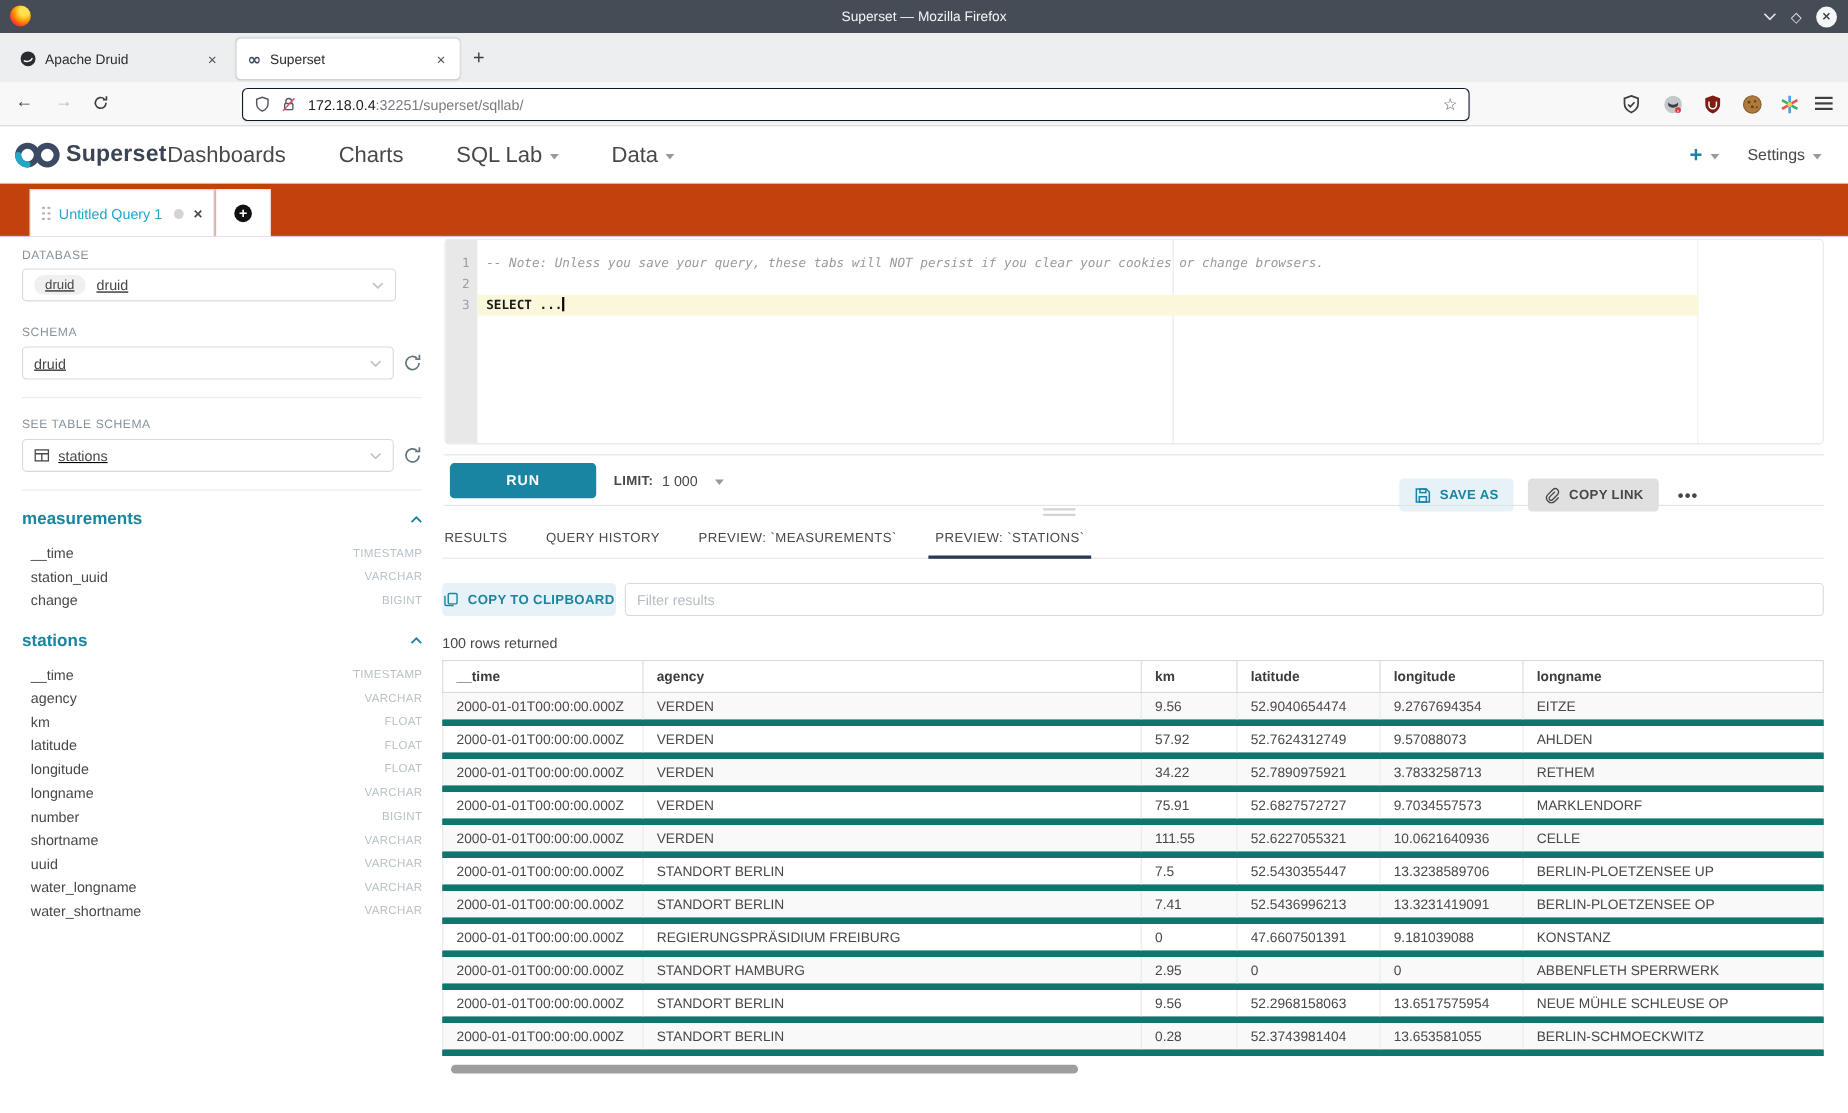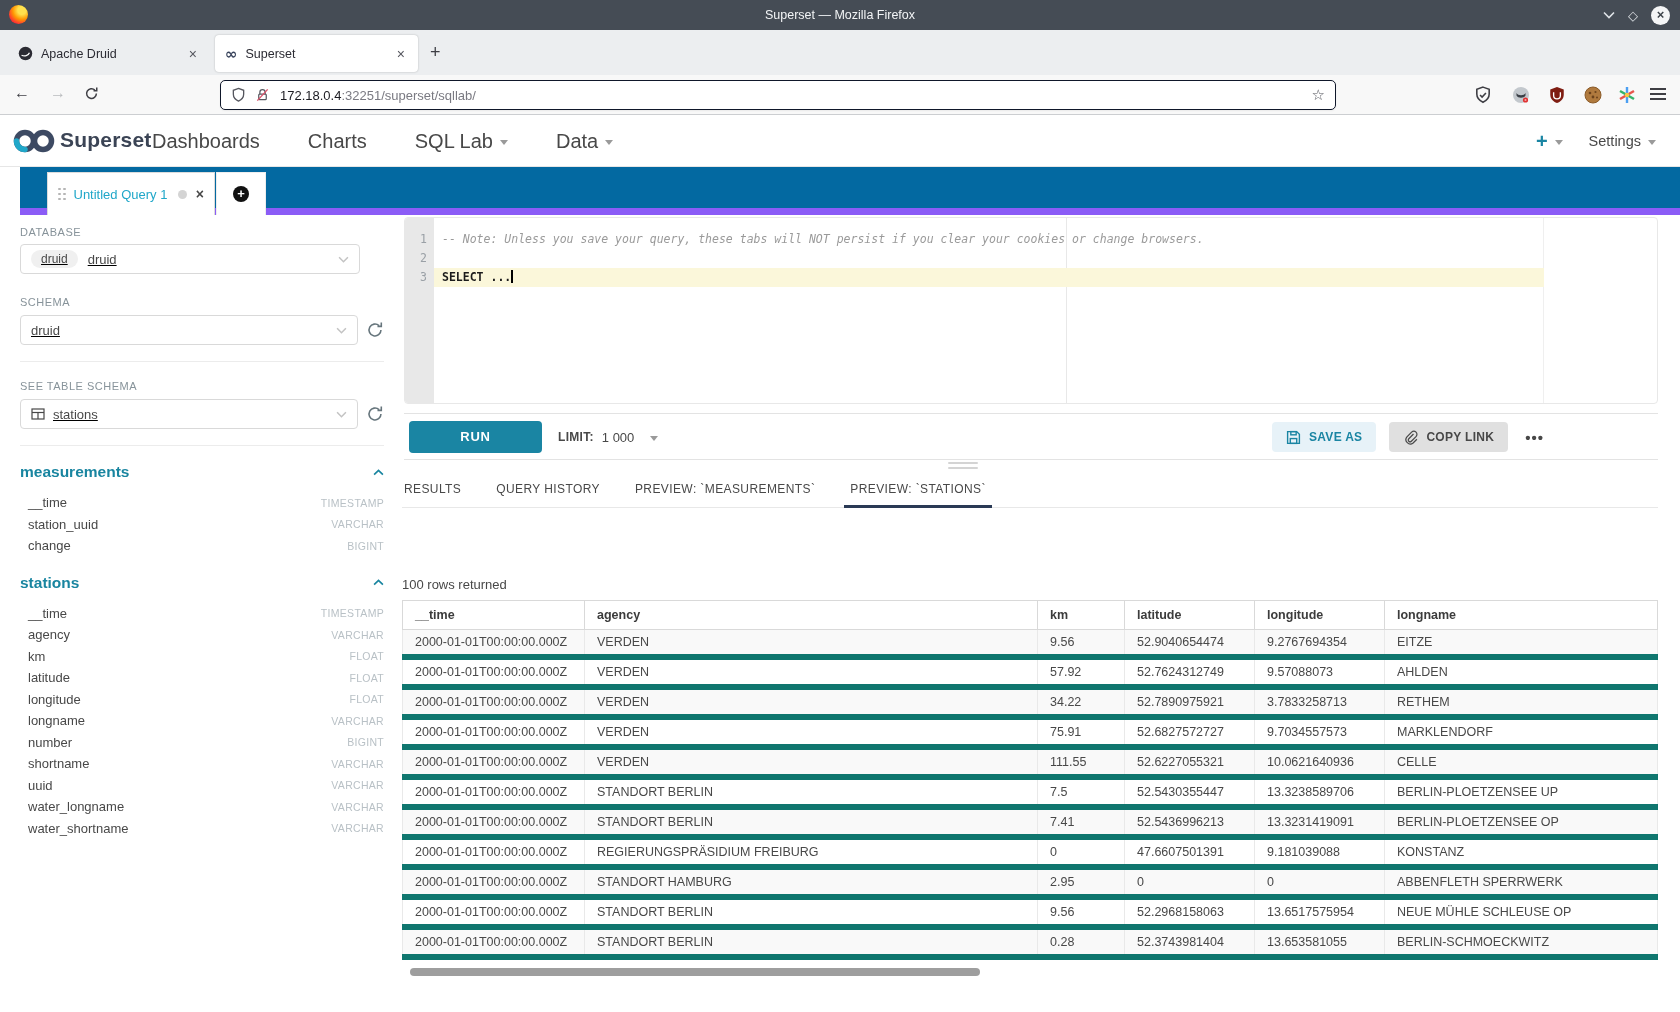--- a/index.html
+++ b/index.html
@@ -48,21 +48,21 @@
   .brand { position:absolute; left:60px; top:13px; font-size:21px; font-weight:bold; color:#3b4455; letter-spacing:.2px; }
   .nav-items { position:absolute; left:152px; top:0; height:52px; display:flex; align-items:center; }
   .nav-item { font-size:20px; color:#484848; margin-right:48px; display:flex; align-items:center; }
   .caret { width:0; height:0; border-left:4px solid transparent; border-right:4px solid transparent;
     border-top:5px solid #9a9a9a; margin-left:7px; margin-top:2px; }
   .nav-right { position:absolute; right:24px; top:0; height:52px; display:flex; align-items:center; gap:26px; }
   .plus-btn { display:flex; align-items:center; color:#1a85a3; font-size:20px; font-weight:bold; }
   .settings-btn { display:flex; align-items:center; font-size:14.5px; color:#484848; }
 
   
-  .querytabs { position:relative; height:48px; background:#0369a1; border-bottom:7px solid #8b5cf6;margin-left:20px; }
+  .querytabs { position:relative; height:48px; background:#c2410c; border-bottom:1px solid #8b5cf6; }
   .qtab { position:absolute; left:27px; top:5px; width:168px; height:43px; background:#fff;
     border:1px solid #dcdcdc; border-bottom:none; display:flex; align-items:center; padding:0 10px; }
   .drag-dots { display:grid; grid-template-columns:2.5px 2.5px; grid-gap:2.5px; margin-right:8px; }
   .drag-dots i { width:2.5px; height:2.5px; background:#b5b5b5; border-radius:50%; }
   .qtab-label { color:#20a7c9; font-size:13px; flex:1; white-space:nowrap; }
   .status-dot { width:9px; height:9px; border-radius:50%; background:#d4d4d4; margin:0 9px 0 4px; }
   .qtab-close { color:#484848; font-size:14px; font-weight:bold; }
   .addtab { position:absolute; left:196px; top:5px; width:50px; height:43px; background:#fff;
     border:1px solid #eee; border-bottom:none; display:flex; align-items:center; justify-content:center; }
   .addtab-circle { width:16px; height:16px; border-radius:50%; background:#111; color:#fff; font-size:13px;
@@ -106,21 +106,21 @@
   .divider-a { position:absolute; left:4px; right:22px; top:198px; height:1px; background:#e3e3e3; }
   .divider-b { position:absolute; left:4px; right:22px; top:244px; height:1px; background:#e3e3e3; }
 
   .runrow { position:absolute; left:0; right:0; top:206px; height:32px; }
   .run-btn { position:absolute; left:9px; top:0; width:133px; height:32px; background:#1a85a3; border-radius:4px;
     color:#fff; font-size:13px; font-weight:bold; letter-spacing:.8px; text-align:center; line-height:32px; }
   .limit-group { position:absolute; left:158px; top:0; height:32px; display:flex; align-items:center; }
   .limit-label { font-size:12px; font-weight:bold; color:#484848; letter-spacing:.3px; }
   .limit-value { font-size:13px; color:#484848; margin-left:8px; }
   .limit-caret { margin-left:16px; }
-  .run-right { position:absolute; right:132px; top:1px; display:flex; align-items:center; gap:13px; }
+  .run-right { position:absolute; right:132px; top:14px; display:flex; align-items:center; gap:13px; }
   .btn-light { height:30px; display:flex; align-items:center; gap:8px; padding:0 14px; border-radius:4px;
     font-size:12px; font-weight:bold; letter-spacing:.3px; }
   .saveas { background:#e7f2f8; color:#1a85a3; }
   .copylink { background:#e0e0e0; color:#484848; }
   .more-dots { font-size:15px; color:#484848; font-weight:bold; letter-spacing:1px; padding:0 4px; }
 
   .splitter { position:absolute; left:548px; top:247px; width:30px; }
   .splitter div { height:2px; background:#d4d4d4; margin-bottom:3px; border-radius:1px; }
 
   .rtabs { position:absolute; left:2px; right:22px; top:257px; height:36px; border-bottom:1px solid #e8e8e8;
@@ -504,20 +504,30 @@
         <div></div>
       </div>
 
     <div class="rtabs" id="result-tabs">
         <span class="rtab">RESULTS</span>
         <span class="rtab">QUERY HISTORY</span>
         <span class="rtab">PREVIEW: `MEASUREMENTS`</span>
         <span class="rtab active">PREVIEW: `STATIONS`</span>
       </div>
 
+    <div class="filterrow">
+      <div class="copy-btn">
+        <svg width="14" height="14" viewBox="0 0 14 14">
+            <rect x="4.5" y="1.5" width="8" height="9.5" rx="1" fill="none" stroke="#1a85a3" stroke-width="1.3"></rect>
+            <path d="M9.5 12.5H2.7a1.2 1.2 0 0 1-1.2-1.2V3.5" fill="none" stroke="#1a85a3" stroke-width="1.3"></path>
+          </svg>
+        <span>COPY TO CLIPBOARD</span>
+      </div>
+      <input class="filter-input" placeholder="Filter results" style="">
+    </div>
 
     <div class="rowcount">100 rows returned</div>
 
     <div class="rtable">
       <div class="thead" id="table-head">
           <div class="th" style="width: 183px;">__time</div>
           <div class="th" style="width: 453px;">agency</div>
           <div class="th" style="width: 87px;">km</div>
           <div class="th" style="width: 130px;">latitude</div>
           <div class="th" style="width: 130px;">longitude</div>

